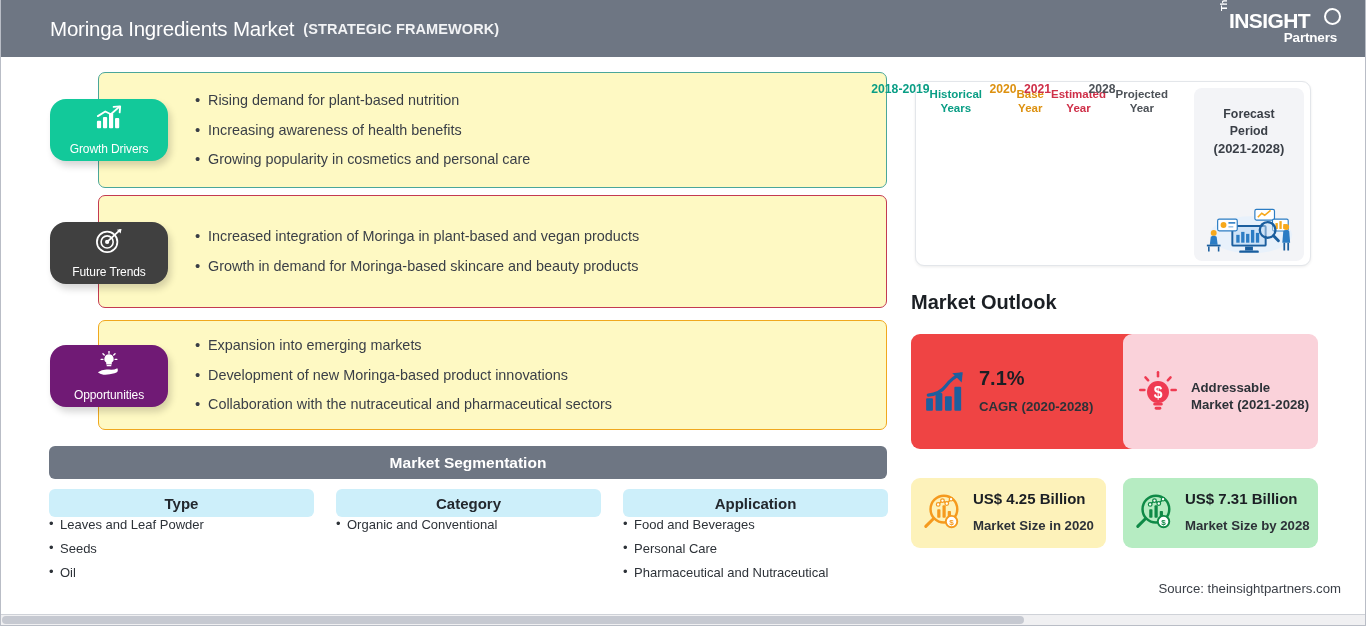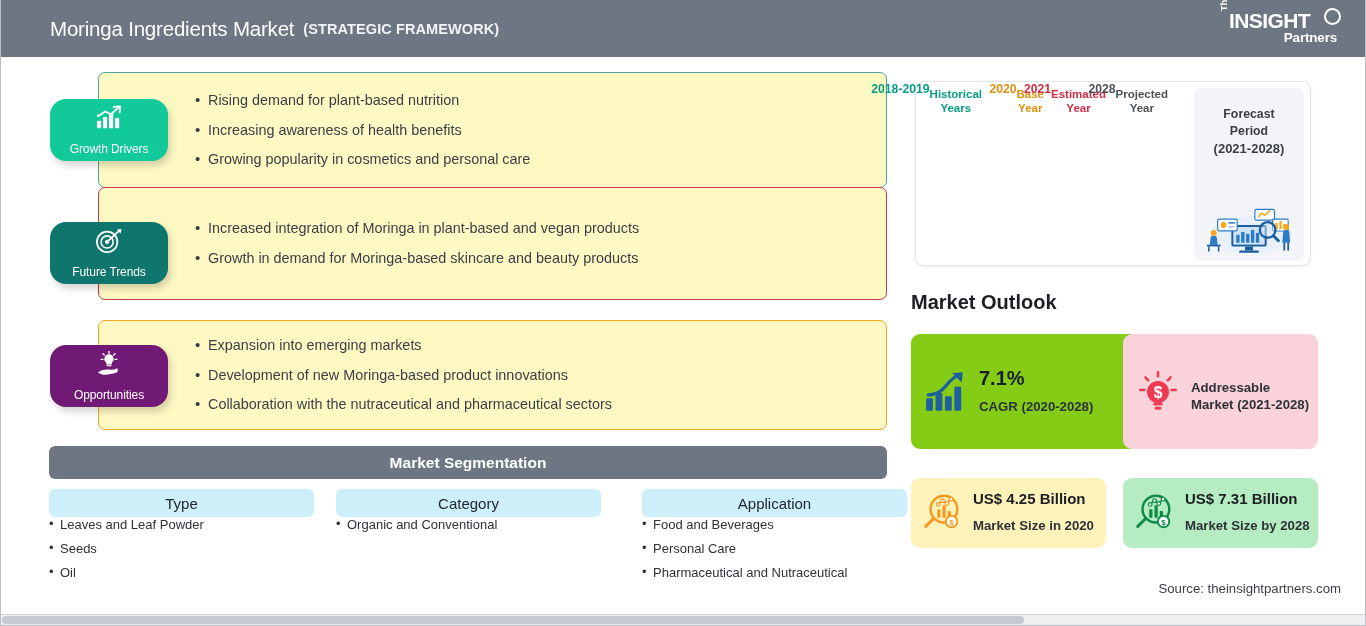--- a/index.html
+++ b/index.html
@@ -61,21 +61,21 @@
   }
 
   
   .scard {
     position: absolute;
     left: 97px; width: 789px;
     background: #fef9c3;
     border-radius: 7px;
   }
   .scard.c0 { top: 72px;  height: 116px; border: 1.3px solid #4aa69a; }
-  .scard.c1 { top: 187px; height: 113px; border: 1.3px solid #c43a52; }
+  .scard.c1 { top: 195px; height: 113px; border: 1.3px solid #c43a52; }
   .scard.c2 { top: 320px; height: 110px; border: 1.3px solid #f0a81e; }
   .bul-wrap {
     position: absolute; left: 96px; top: 0; right: 12px; height: 100%;
     display: flex; flex-direction: column; justify-content: center;
     gap: 13px;
   }
   .bul {
     font-size: 14.4px; color: #3a3f47; line-height: 1.15;
     position: relative; padding-left: 13px;
   }
@@ -90,21 +90,21 @@
     position: absolute; left: 49px;
     width: 118px; height: 62px;
     border-radius: 16px;
     display: flex; flex-direction: column;
     align-items: center; justify-content: flex-end;
     padding-bottom: 5px;
     box-shadow: 3px 5px 7px rgba(0,0,0,0.16);
     z-index: 5;
   }
   .pill.p0 { top: 99px;  background: #12c99a; }
-  .pill.p1 { top: 222px; background: #0f766e; }
+  .pill.p1 { top: 222px; background: #404040; }
   .pill.p2 { top: 345px; background: #701a75; }
   .pill-icon {
     position: absolute; top: 6px; left: 50%;
     transform: translateX(-50%);
     width: 30px; height: 26px;
   }
   .pill-label {
     font-size: 12px; font-weight: normal; color: #ffffff;
     letter-spacing: -0.1px;
   }
@@ -115,25 +115,25 @@
     width: 838px; height: 33px;
     background: #6e7683; border-radius: 6px;
     display: flex; align-items: center; justify-content: center;
   }
   .seg-head span {
     font-size: 15.5px; font-weight: bold; color: #ffffff;
   }
   .seg-col { position: absolute; top: 489px; width: 265px; }
   .seg-col.s0 { left: 48px; }
   .seg-col.s1 { left: 335px; }
-  .seg-col.s2 { left: 641px; }
+  .seg-col.s2 { left: 622px; }
   .seg-title {
     height: 28px; background: #cdeffa; border-radius: 6px;
     display: flex; align-items: center; justify-content: center;
-    font-size: 15px; font-weight: normal; color: #23282e;
+    font-size: 15px; font-weight: bold; color: #23282e;
   }
   .seg-items { display: flex; flex-direction: column; gap: 7px; }
   .seg-item {
     font-size: 13px; color: #2d3238; line-height: 1.3;
     position: relative; padding-left: 11px; white-space: nowrap;
   }
   .seg-item::before {
     content: "\2022"; position: absolute; left: 0; top: -1px; font-size: 13px;
   }
 
@@ -191,21 +191,21 @@
     text-align: center; margin-top: 2px;
   }
   .tl-illus { position: absolute; left: 6px; bottom: 6px; width: 98px; height: 56px; }
 
   
   .mo-title {
     position: absolute; left: 910px; top: 291px;
     font-size: 20px; font-weight: bold; color: #1b1f24;
   }
   .mo-card { position: absolute; border-radius: 9px; display: flex; align-items: center; }
-  .mo-card.m0 { left: 910px; top: 334px; width: 231px; height: 115px; background: #84cc16; }
+  .mo-card.m0 { left: 910px; top: 334px; width: 231px; height: 115px; background: #ef4444; }
   .mo-card.m1 { left: 1122px; top: 334px; width: 195px; height: 115px; background: #fad2da; }
   .mo-card.m2 { left: 910px; top: 478px; width: 195px; height: 70px;  background: #fdf2ba; }
   .mo-card.m3 { left: 1122px; top: 478px; width: 195px; height: 70px; background: #b6ecc2; }
   .mo-ico { flex: 0 0 auto; margin-left: 12px; width: 46px; height: 46px; }
   .mo-card.m2 .mo-ico, .mo-card.m3 .mo-ico { width: 42px; height: 42px; margin-left: 10px; }
   .mo-txt { margin-left: 10px; margin-right: 8px; }
   .mo-big { font-size: 20px; font-weight: bold; color: #1b1f24; line-height: 1.12; }
   .mo-card.m1 .mo-big { font-size: 15.5px; }
   .mo-card.m2 .mo-big, .mo-card.m3 .mo-big { font-size: 15px; }
   .mo-sub { font-size: 13.2px; color: #2d3238; line-height: 1.32; margin-top: 9px; font-weight: bold; }

